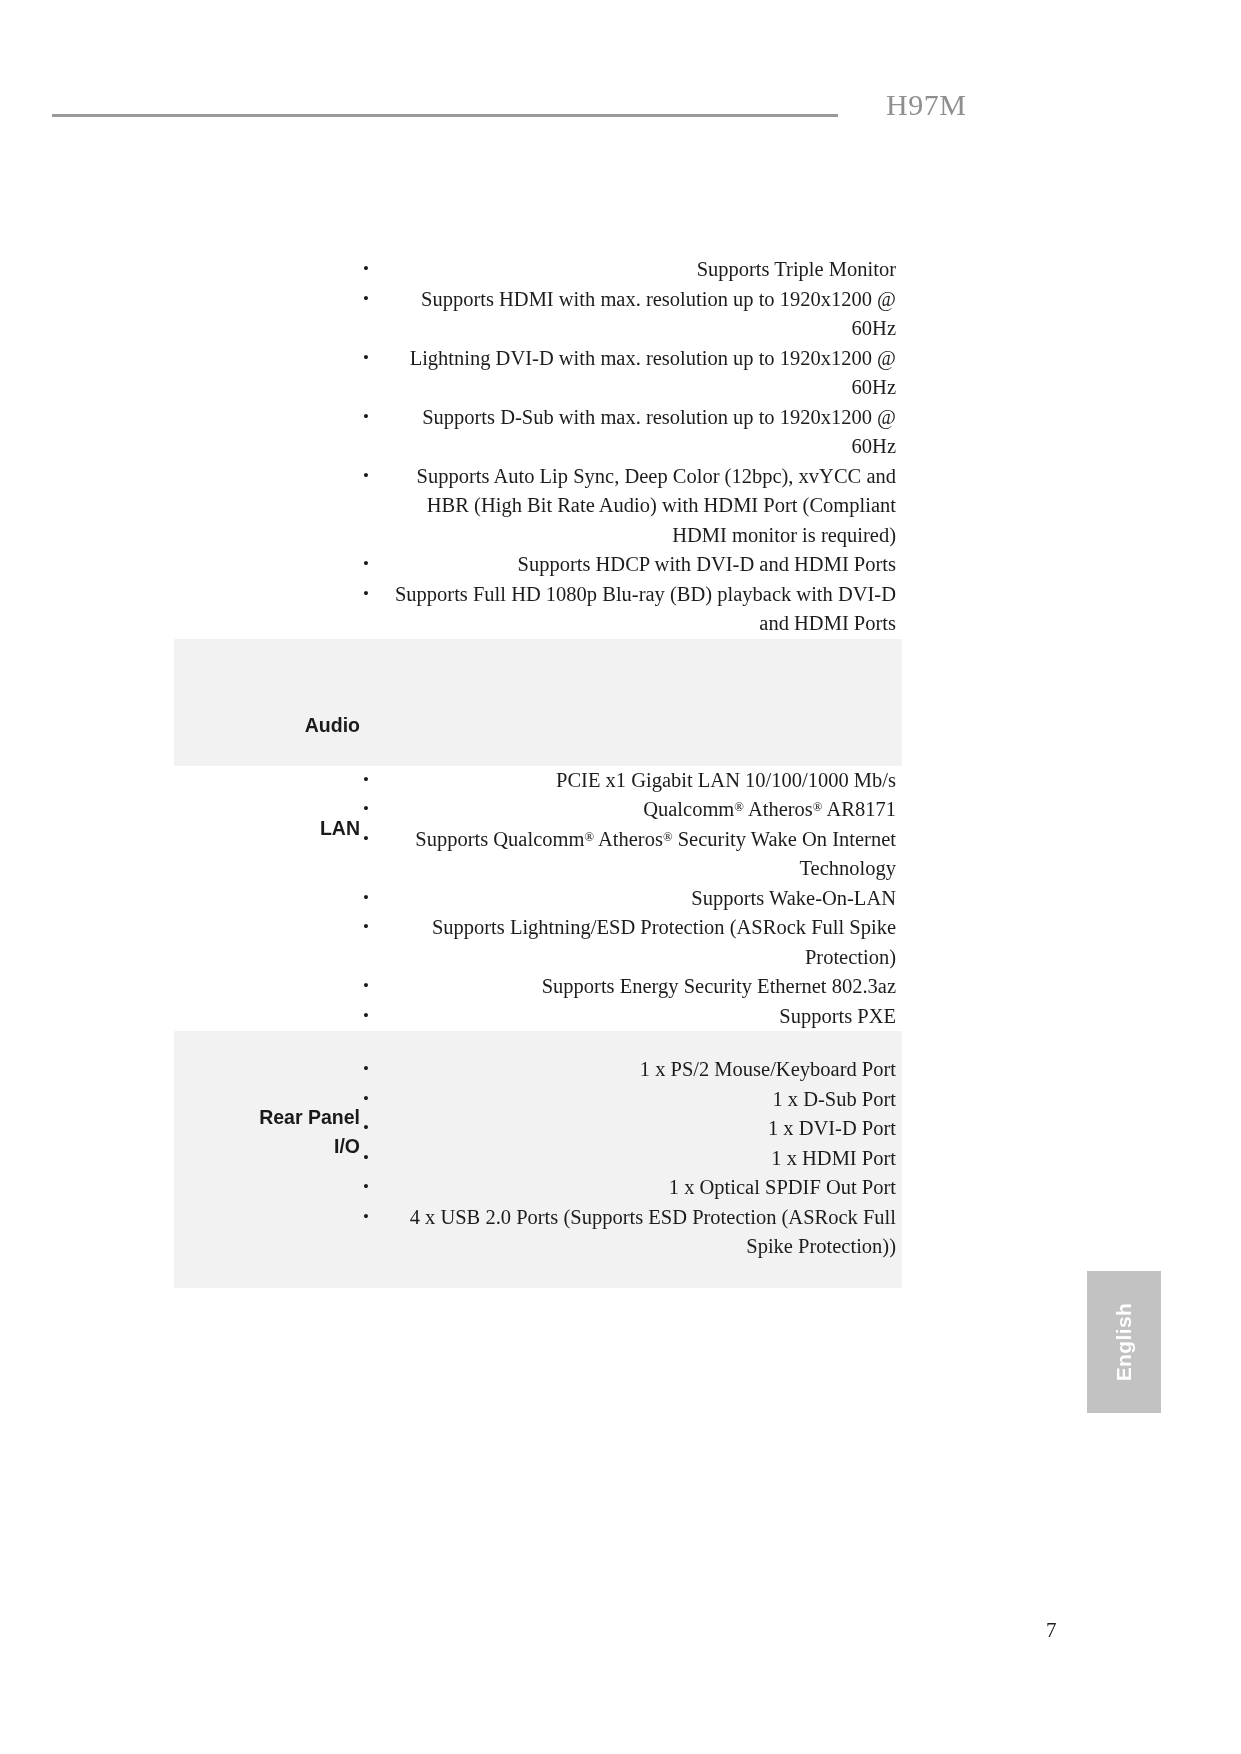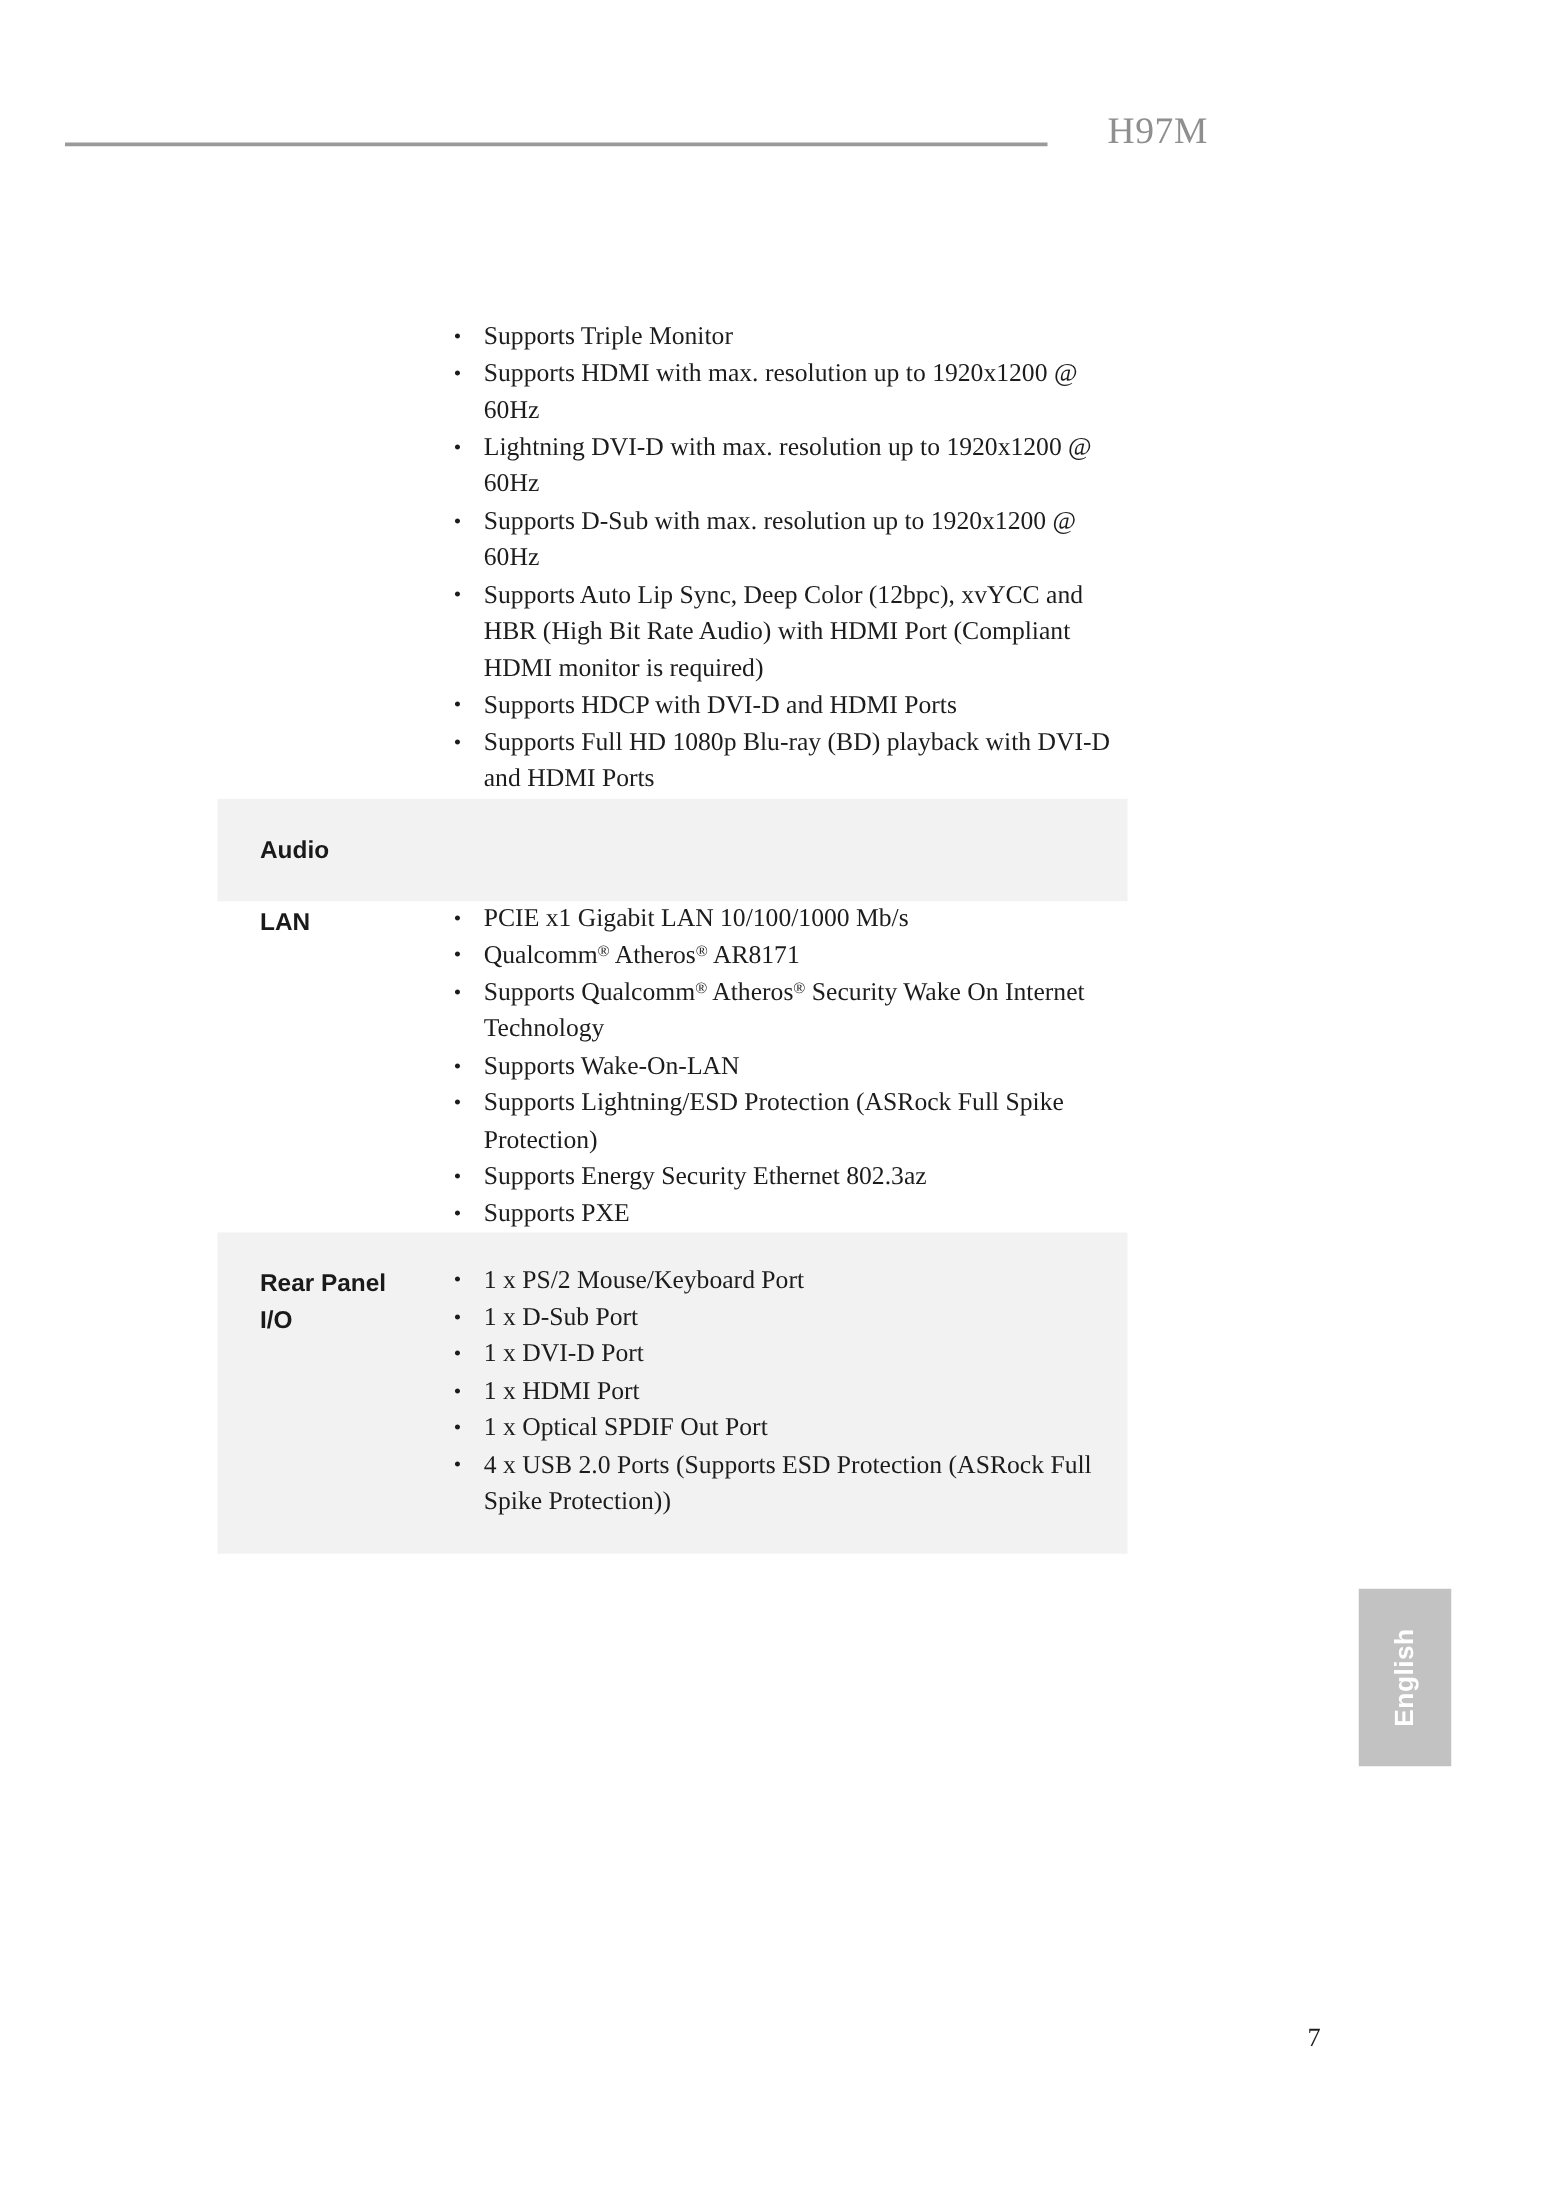--- a/index.html
+++ b/index.html
@@ -7,20 +7,21 @@
     padding: 0;
     background: #ffffff;
   }
   .page {
     position: relative;
     width: 1241px;
     height: 1754px;
     background: #ffffff;
     overflow: hidden;
     font-family: "Liberation Serif", serif;
+    text-align: right;
   }
 
   
   .header {
     position: absolute;
     left: 52px;
     top: 80px;
     width: 1000px;
     height: 46px;
     display: flex;
@@ -63,20 +64,21 @@
   .spec-label {
     flex: 0 0 186px;
     padding-left: 34px;
     box-sizing: border-box;
     font-family: "Liberation Sans", sans-serif;
     font-weight: bold;
     font-size: 19.5px;
     color: #1a1a1a;
     line-height: 29px;
     padding-top: 3px;
+    margin-top: 45px;
   }
   .spec-label .lbl-line { display: block; }
 
   .spec-body {
     flex: 1 1 auto;
     padding-right: 6px;
   }
 
   ul.bullets {
     list-style: none;

